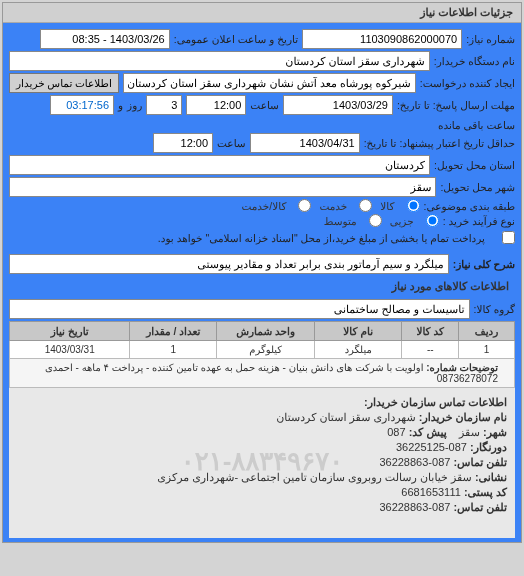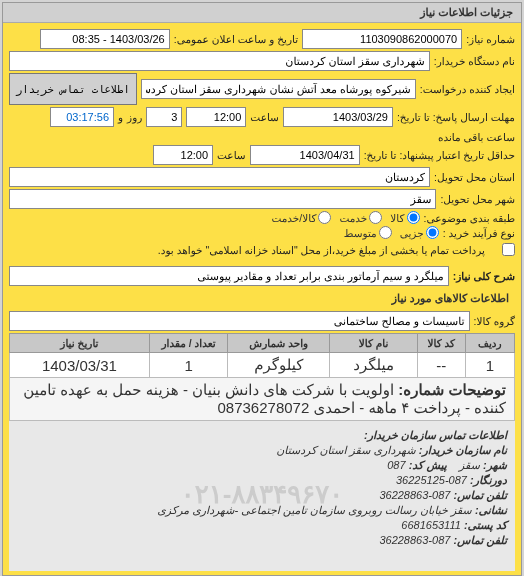--- a/index.html
+++ b/index.html
@@ -5,21 +5,21 @@
 * { box-sizing: border-box; margin: 0; padding: 0; }
 body {
   font-family: Tahoma, Arial, sans-serif;
   font-size: 11px;
   background: #d4d4d4;
   width: 524px;
   color: #333;
   direction: rtl;
 }
 .panel {
-  background: #fde047;
+  background: #3b82f6;
   border: 1px solid #999;
   margin: 2px;
 }
 .panel-header {
   background: #d0d0d0;
   padding: 3px 8px;
   font-weight: bold;
   border-bottom: 1px solid #aaa;
   font-size: 11px;
 }
@@ -49,33 +49,33 @@
   text-align: right;
 }
 .input-wide { flex: 1; min-width: 150px; }
 .input-med { width: 110px; }
 .input-sm { width: 60px; }
 .btn {
   background: #d0d0d0;
   border: 1px solid #777;
   padding: 2px 6px;
   font-size: 10.5px;
-  font-family: Liberation Mono, monospace;
+  font-family: Liberation Serif, serif;
   cursor: pointer;
-  height: 32px;
+  height: 20px;
 }
 .radio-group {
   display: flex;
   gap: 8px;
   align-items: center;
 }
 .radio-group label {
   display: flex;
   align-items: center;
-  gap: 2px;
+  gap: 12px;
   font-size: 10.5px;
   justify-content: flex-end;
 }
 .section-title {
   font-weight: bold;
   padding: 4px 6px;
   font-size: 11px;
 }
 .table {
   width: 100%;
@@ -85,22 +85,22 @@
 }
 .table th {
   background: #c8c8c8;
   border: 1px solid #999;
   padding: 3px 4px;
   font-size: 10.5px;
   font-weight: bold;
 }
 .table td {
   border: 1px solid #bbb;
-  padding: 3px 8px;
-  font-size: 15px;
+  padding: 3px 16px;
+  font-size: 10px;
   text-align: center;
 }
 .remarks-row td {
   text-align: right;
   background: #f5f5f5;
 }
 .watermark-area {
   position: relative;
   padding: 6px 8px;
   background: #e8e8e8;
@@ -118,21 +118,20 @@
   pointer-events: none;
   letter-spacing: 1px;
   direction: ltr;
   margin-top: 48px;
 }
 .contact-line {
   font-size: 11px;
   margin: 2px 0;
   position: relative;
   z-index: 1;
-  font-style: italic;
 }
 .contact-line b { font-weight: bold; }
 .countdown {
   color: #0066cc;
 }
 </style>
 </head>
 <body>
 
 <div class="panel">

